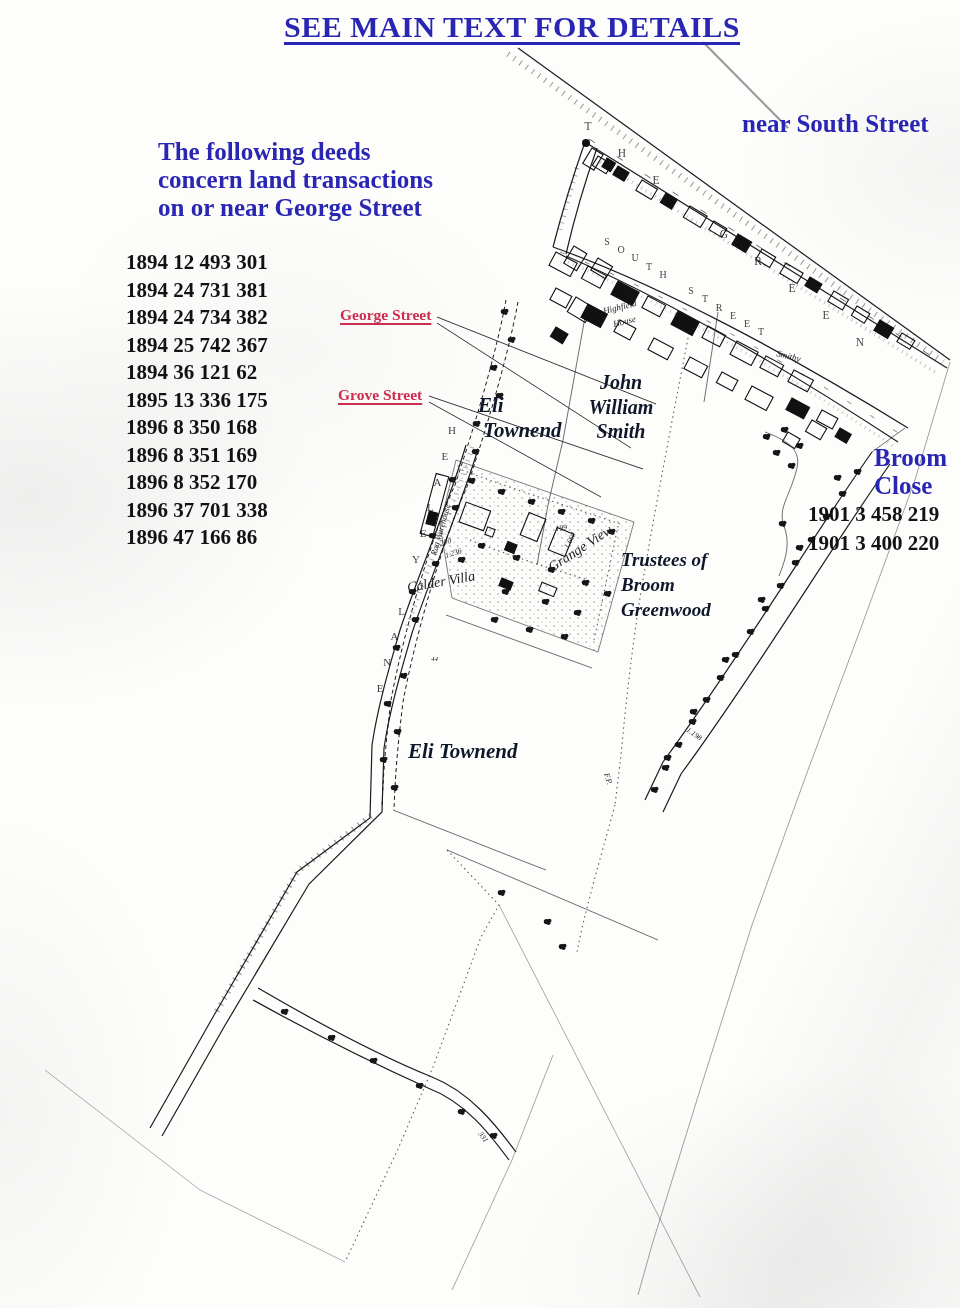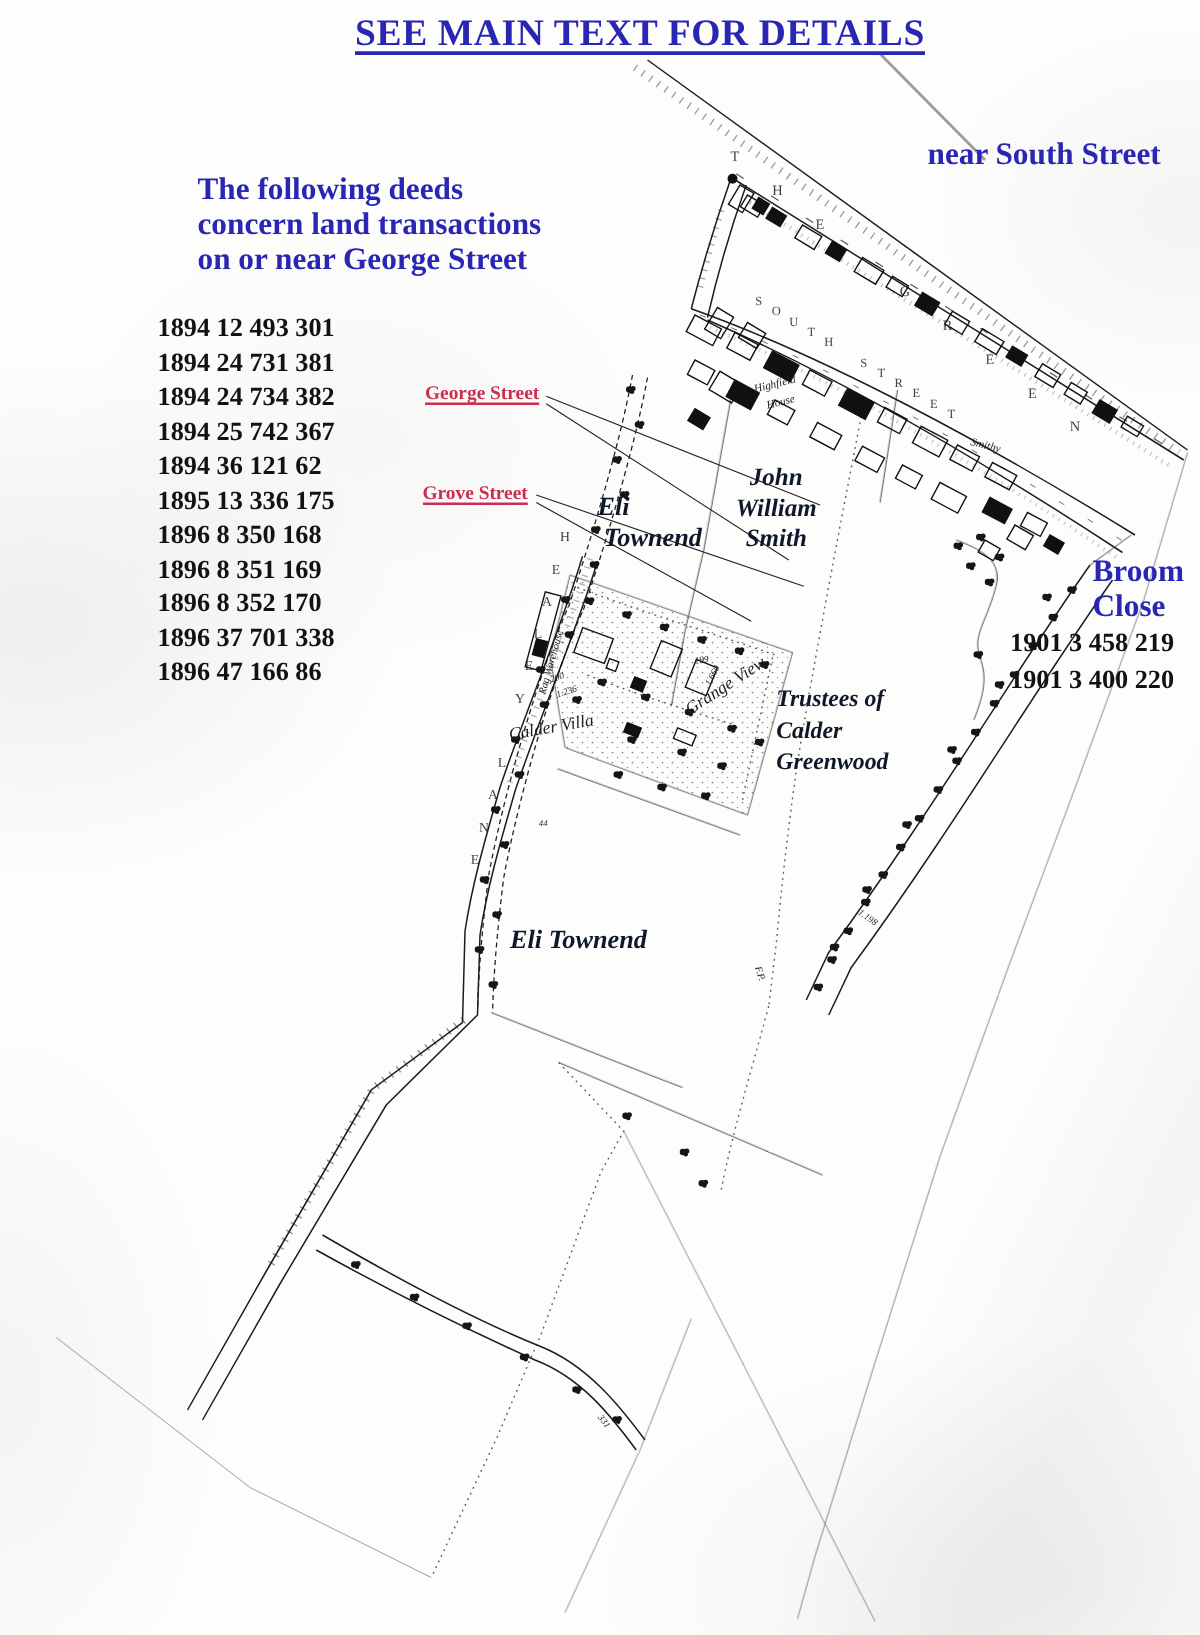--- a/index.html
+++ b/index.html
@@ -352,19 +352,19 @@
 </div>
 
 <div class="abs owner" style="left:578px;top:370px;width:86px;text-align:center;font-size:20px;line-height:24.5px;">
   <div>John</div>
   <div>William</div>
   <div>Smith</div>
 </div>
 
 <div class="abs owner" style="left:621px;top:547px;font-size:19px;line-height:25px;">
   <div>Trustees of</div>
-  <div>Calder</div>
+  <div>Broom</div>
   <div>Greenwood</div>
 </div>
 
 <div class="abs owner" style="left:408px;top:739px;font-size:21px;text-align:right;">Eli Townend</div>
 
 </div>
 
 </body></html>

